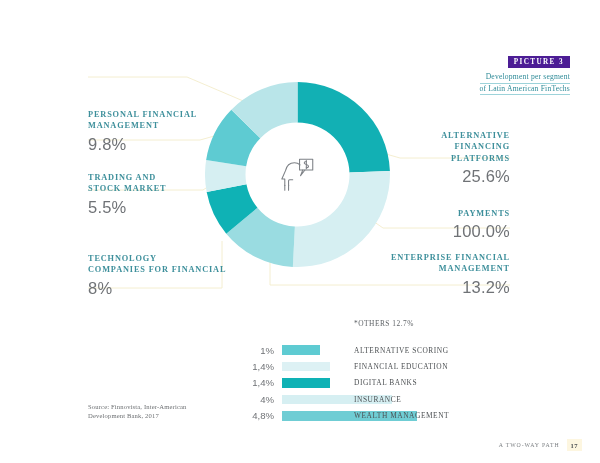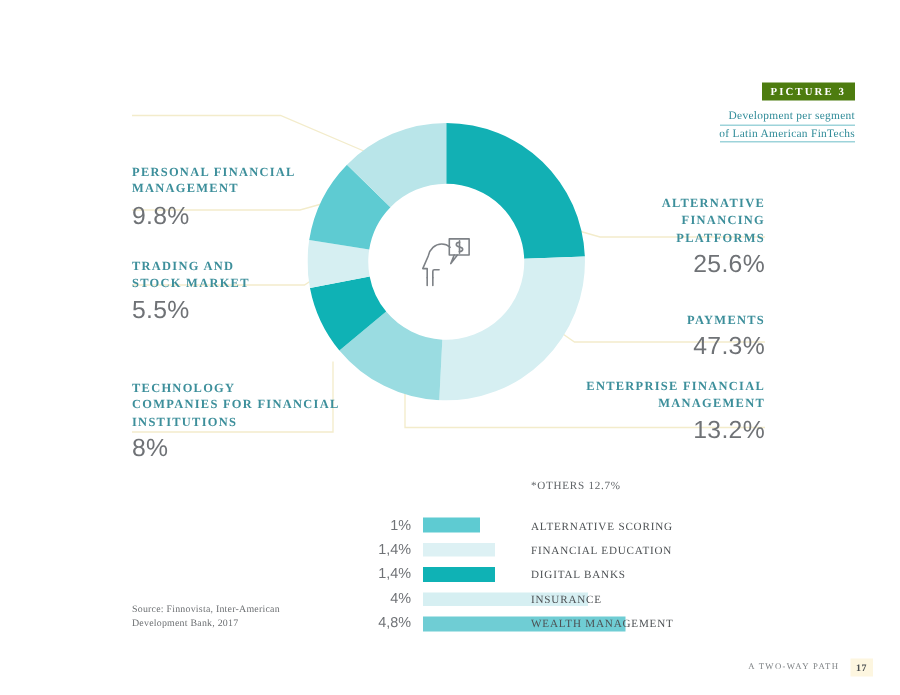--- a/index.html
+++ b/index.html
@@ -39,21 +39,21 @@
     margin-top: 3px;
     font-weight: normal;
   }
   .lbl.right { text-align: right; }
   .lbl.left  { text-align: left; }
 
   
   .pic-box { position: absolute; right: 30px; top: 50px; text-align: right; }
   .pic-badge {
     display: inline-block;
-    background: #4d7c0f;
+    background: #4c1d95;
     color: #ffffff;
     font-family: "Liberation Serif", serif;
     font-weight: bold;
     font-size: 7.2px;
     letter-spacing: 1.4px;
     padding: 2.5px 6px 2px 6px;
   }
   .pic-sub {
     margin-top: 4px;
     font-family: "Liberation Serif", serif;
@@ -180,34 +180,33 @@
 
   <div class="lbl left" style="left:88px; top:172px;">
     <div class="cap">TRADING AND</div>
     <div class="cap">STOCK MARKET</div>
     <div class="val">5.5%</div>
   </div>
 
   <div class="lbl left" style="left:88px; top:253px;">
     <div class="cap">TECHNOLOGY</div>
     <div class="cap">COMPANIES FOR FINANCIAL</div>
-    <div class="cap">INSTITUTIONS</div>
     <div class="val">8%</div>
   </div>
 
   <div class="lbl right" style="right:90px; top:130px;">
     <div class="cap">ALTERNATIVE</div>
     <div class="cap">FINANCING</div>
     <div class="cap">PLATFORMS</div>
     <div class="val">25.6%</div>
   </div>
 
   <div class="lbl right" style="right:90px; top:208px;">
     <div class="cap">PAYMENTS</div>
-    <div class="val">47.3%</div>
+    <div class="val">100.0%</div>
   </div>
 
   <div class="lbl right" style="right:90px; top:252px;">
     <div class="cap">ENTERPRISE FINANCIAL</div>
     <div class="cap">MANAGEMENT</div>
     <div class="val">13.2%</div>
   </div>
 
   <div class="others-title">*OTHERS 12.7%</div>
 

